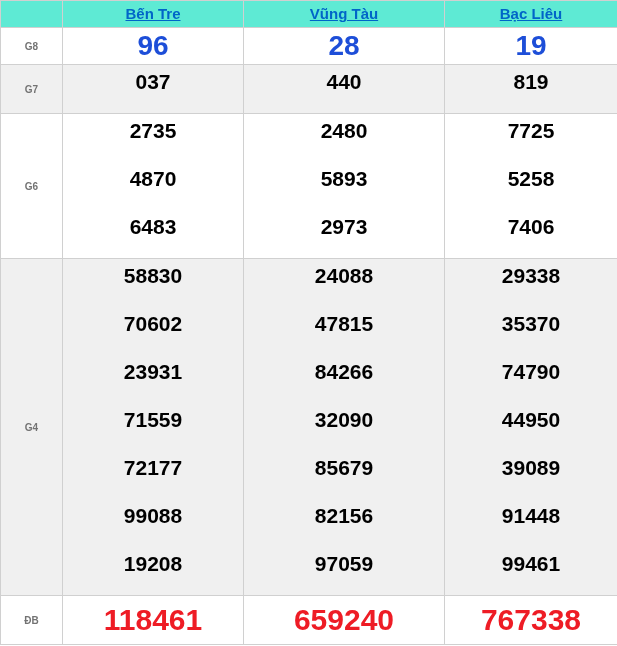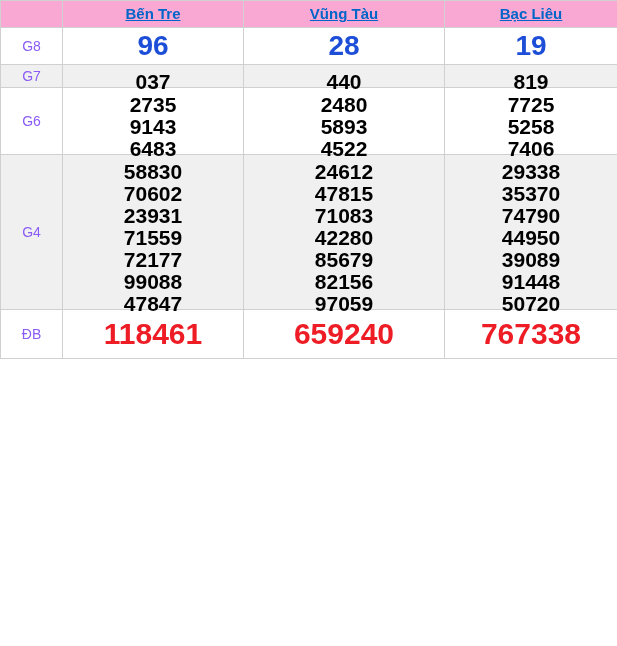--- a/index.html
+++ b/index.html
@@ -24,40 +24,40 @@
     padding: 0;
     text-align: center;
     vertical-align: middle;
   }
   col.c-label { width: 62px; }
   col.c-1 { width: 181px; }
   col.c-2 { width: 201px; }
   col.c-3 { width: 173px; }
 
   thead tr {
-    background: #f9a8d4;
+    background: #5eead4;
     height: 27px;
   }
   thead th a {
     color: #0065c8;
     font-weight: bold;
     font-size: 15px;
     text-decoration: underline;
     cursor: pointer;
   }
   tbody tr:nth-child(even) {
     background: #f0f0f0;
   }
   td.row-label {
-    font-size: 14px;
-    font-weight: normal;
-    color: #8b5cf6;
+    font-size: 10px;
+    font-weight: bold;
+    color: #737373;
   }
   .num-line {
-    height: 22px;
+    height: 48px;
     line-height: 33px;
     font-size: 21px;
     font-weight: bold;
     color: #000000;
     white-space: nowrap;
   }
   tr.row-red .num-line {
     height: 36px;
     line-height: 36px;
     font-size: 28px;
@@ -113,62 +113,62 @@
             <div class="num-line">440</div>
           </td>
           <td>
             <div class="num-line">819</div>
           </td>
         </tr>
         <tr>
           <td class="row-label">G6</td>
           <td>
             <div class="num-line">2735</div>
-            <div class="num-line">9143</div>
+            <div class="num-line">4870</div>
             <div class="num-line">6483</div>
           </td>
           <td>
             <div class="num-line">2480</div>
             <div class="num-line">5893</div>
-            <div class="num-line">4522</div>
+            <div class="num-line">2973</div>
           </td>
           <td>
             <div class="num-line">7725</div>
             <div class="num-line">5258</div>
             <div class="num-line">7406</div>
           </td>
         </tr>
         <tr>
           <td class="row-label">G4</td>
           <td>
             <div class="num-line">58830</div>
             <div class="num-line">70602</div>
             <div class="num-line">23931</div>
             <div class="num-line">71559</div>
             <div class="num-line">72177</div>
             <div class="num-line">99088</div>
-            <div class="num-line">47847</div>
+            <div class="num-line">19208</div>
           </td>
           <td>
-            <div class="num-line">24612</div>
+            <div class="num-line">24088</div>
             <div class="num-line">47815</div>
-            <div class="num-line">71083</div>
-            <div class="num-line">42280</div>
+            <div class="num-line">84266</div>
+            <div class="num-line">32090</div>
             <div class="num-line">85679</div>
             <div class="num-line">82156</div>
             <div class="num-line">97059</div>
           </td>
           <td>
             <div class="num-line">29338</div>
             <div class="num-line">35370</div>
             <div class="num-line">74790</div>
             <div class="num-line">44950</div>
             <div class="num-line">39089</div>
             <div class="num-line">91448</div>
-            <div class="num-line">50720</div>
+            <div class="num-line">99461</div>
           </td>
         </tr>
         <tr class="row-red-large">
           <td class="row-label">ĐB</td>
           <td>
             <div class="num-line">118461</div>
           </td>
           <td>
             <div class="num-line">659240</div>
           </td>

